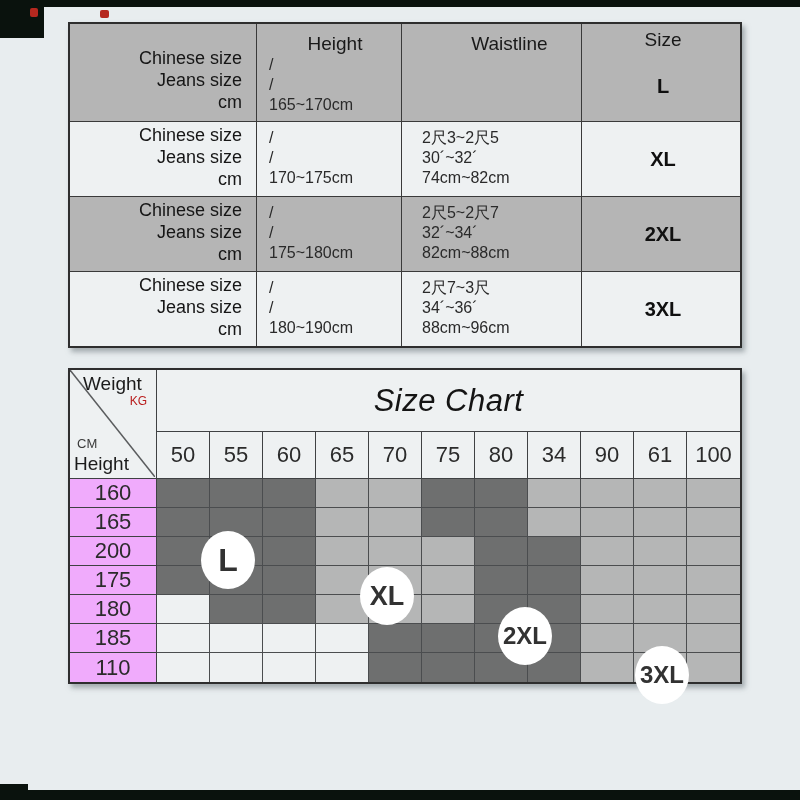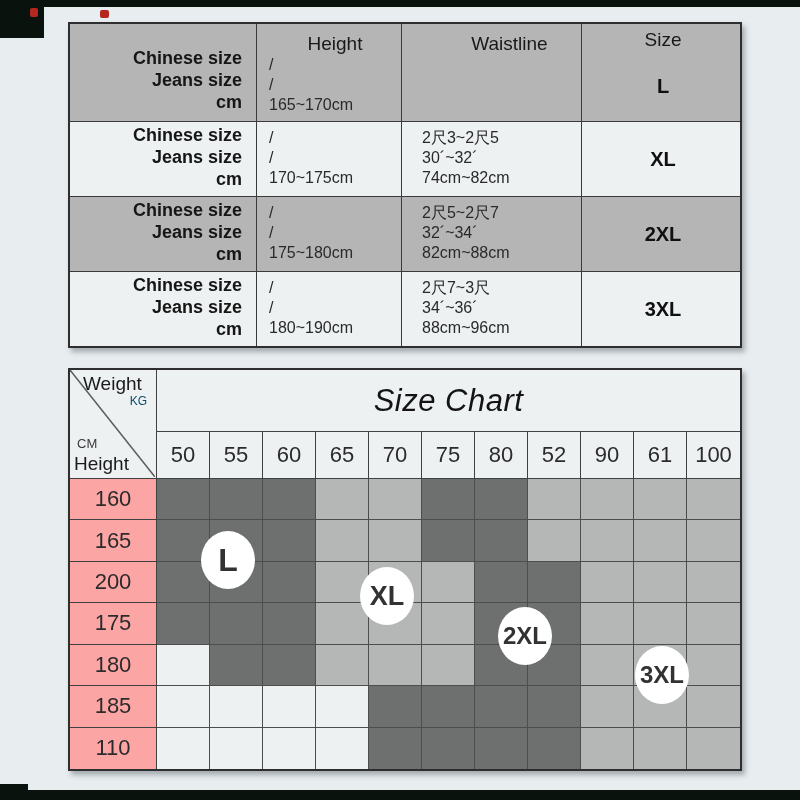--- a/index.html
+++ b/index.html
@@ -24,50 +24,50 @@
   .t-row.first{flex:1.32;}
   .t-row.shaded{background:#b5b5b5;}
   .t-cell{border-right:1px solid #3a3a3a;display:flex;flex-direction:column;
           box-sizing:border-box;min-height:0;}
   .t-cell:last-child{border-right:none;}
   .col-head{font-size:19px;font-weight:500;color:#191919;text-align:center;padding-top:5px;}
   .col-head.left{text-align:center;padding-left:16px;}
   .lines{display:flex;flex-direction:column;}
   .t-cell.labels{align-items:stretch;justify-content:center;padding:4px 14px 8px 0;}
   .t-cell.labels .lines{text-align:right;}
-  .lbl-line{font-size:18px;line-height:22px;font-weight:700;color:#161616;}
+  .lbl-line{font-size:18px;line-height:22px;font-weight:400;color:#161616;}
   .t-cell.vals{justify-content:center;padding:4px 0 6px 12px;}
   .t-cell.vals.waist{padding-left:20px;}
   .val-line{font-size:16px;line-height:20px;color:#2a2a2a;}
   .first .t-cell .lines{margin-top:auto;}
   .first .t-cell{justify-content:flex-start;}
   .size-wrap{flex:1;display:flex;align-items:center;justify-content:center;}
   .size-val{font-size:20px;font-weight:700;color:#101010;}
 
   
-  .chart{position:absolute;left:68px;top:368px;width:674px;height:403px;
+  .chart{position:absolute;left:68px;top:368px;width:674px;height:316px;
          border:2px solid #2e2e2e;background:#eef1f2;box-sizing:border-box;
          display:grid;grid-template-columns:87px repeat(11,1fr);
          grid-template-rows:62px 47px repeat(7,1fr);
          box-shadow:3px 4px 5px rgba(108,118,124,.55);}
   .corner{grid-area:1/1/3/2;position:relative;border-right:1px solid #3f4143;
           border-bottom:1px solid #3f4143;}
   .corner svg{position:absolute;left:0;top:0;}
   .w-label{position:absolute;top:3px;left:13px;font-size:19px;font-weight:500;color:#1b1b1b;}
-  .kg-label{position:absolute;top:24px;right:9px;font-size:12px;color:#0c4a6e;}
+  .kg-label{position:absolute;top:24px;right:9px;font-size:12px;color:#b91c1c;}
   .cm-label{position:absolute;bottom:27px;left:7px;font-size:13px;color:#3a3a3a;}
   .h-label{position:absolute;bottom:3px;left:4px;font-size:19px;font-weight:500;color:#1b1b1b;}
   .title-cell{grid-area:1/2/2/13;border-bottom:1px solid #3f4143;display:flex;
               align-items:center;justify-content:center;font-size:31px;font-weight:500;
               color:#141414;letter-spacing:.5px;font-style:italic;}
   .head-cell{border-right:1px solid #3f4143;border-bottom:1px solid #3f4143;display:flex;
              align-items:center;justify-content:center;font-size:22px;color:#2b2b2b;}
   .row-label{border-right:1px solid #3f4143;border-bottom:1px solid #3f4143;display:flex;
              align-items:center;justify-content:center;font-size:22px;color:#2b2b2b;
-             background:#fca5a5;}
+             background:#f0abfc;}
   .g-cell{border-right:1px solid #4b4d4f;border-bottom:1px solid #4b4d4f;}
   .no-r{border-right:none !important;}
   .no-b{border-bottom:none !important;}
   .g-cell.dark{background:#6e6f6f;}
   .g-cell.medium{background:#b5b6b6;}
   .g-cell.light{background:#eef1f2;}
   .ann{position:absolute;width:54px;height:58px;border-radius:50%;background:#ffffff;
        display:flex;align-items:center;justify-content:center;font-weight:700;color:#323232;
        transform:translate(-50%,-50%);z-index:3;}
 </style>
@@ -204,21 +204,21 @@
       <div class="h-label">Height</div>
     </div>
     <div class="title-cell">Size Chart</div>
   <div class="head-cell">50</div>
       <div class="head-cell">55</div>
       <div class="head-cell">60</div>
       <div class="head-cell">65</div>
       <div class="head-cell">70</div>
       <div class="head-cell">75</div>
       <div class="head-cell">80</div>
-      <div class="head-cell">52</div>
+      <div class="head-cell">34</div>
       <div class="head-cell">90</div>
       <div class="head-cell">61</div>
       <div class="head-cell no-r">100</div>
       <div class="row-label">160</div>
       <div class="g-cell dark"></div>
       <div class="g-cell dark"></div>
       <div class="g-cell dark"></div>
       <div class="g-cell medium"></div>
       <div class="g-cell medium"></div>
       <div class="g-cell dark"></div>

